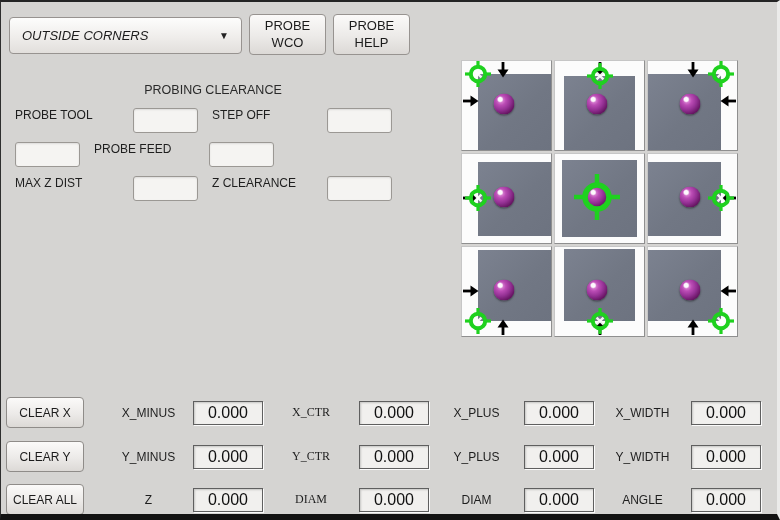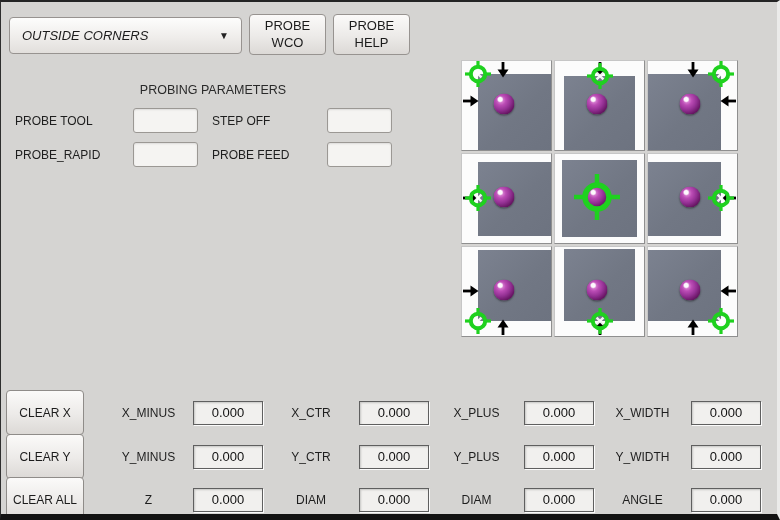--- a/index.html
+++ b/index.html
@@ -27,21 +27,21 @@
     color:#1c1c1c;padding:0;cursor:pointer;
   }
   #btn-wco{left:248px;}
   #btn-help{left:332px;}
   
   .param-title{
     position:absolute;left:0;top:81px;width:424px;text-align:center;
     font-size:12.5px;color:#2a2a2a;
   }
   .param-rows{position:absolute;left:14px;top:106px;}
-  .param-row{display:flex;align-items:center;height:25px;margin-bottom:9px;}
+  .param-row{display:flex;height:25px;margin-bottom:9px;}
   .plabel{font-size:12px;color:#1e1e1e;}
   .pl1{width:118px;}
   .pl2{width:115px;margin-left:14px;}
   .pinput{
     width:65px;height:25px;background:#f5f4f2;
     border:1px solid #9b9894;border-radius:3px;
     box-shadow:inset 0 1px 2px rgba(0,0,0,0.10);
     font-size:12px;padding:0 5px;color:#111;
   }
   
@@ -73,60 +73,65 @@
   .arrow{position:absolute;width:12px;height:16px;}
   .arrow svg{display:block;}
   .arrow-down{transform:translate(-50%,0);}
   .arrow-up{transform:translate(-50%,-100%) rotate(180deg);}
   .arrow-right{transform:translate(calc(-50% + 8px),-50%) rotate(-90deg);}
   .arrow-left{transform:translate(calc(-50% - 8px),-50%) rotate(90deg);}
   
   .result-row{position:absolute;left:0;width:780px;height:31px;display:flex;align-items:center;}
   .rr1{top:395px;} .rr2{top:439px;} .rr3{top:482px;}
   .clear-btn{
-    margin-left:5px;width:78px;height:45px;
+    margin-left:5px;width:78px;height:31px;
     background:linear-gradient(#fbfaf9,#eceae8 55%,#dcd9d6);
     border:1px solid #8f8c89;border-radius:4px;
     font-size:12px;color:#1c1c1c;cursor:pointer;padding:0;
   }
   .rlabel{font-size:12px;text-align:center;color:#1e1e1e;}
-  .rl1{width:109px;padding-left:20px;} .rl2{width:96px;} .rl3{width:95px;} .rl4{width:97px;}
+  .rl1{width:109px;padding-left:20px;} .rl2{width:96px;font-family:Liberation Serif, serif;} .rl3{width:95px;} .rl4{width:97px;}
   .rvalue{
     width:70px;height:24px;background:#f1f0ee;
     border:1px solid #5f5f5f;
     box-shadow:1px 1px 0 rgba(255,255,255,0.9), inset 1px 1px 2px rgba(0,0,0,0.18);
-    font-size:13px;display:flex;align-items:center;justify-content:center;color:#111;
+    font-size:16px;display:flex;align-items:center;justify-content:center;color:#111;
   }
 </style>
 </head>
 <body>
 
 <div class="window">
 
   <div class="dropdown">
     <span class="dd-label">OUTSIDE CORNERS</span>
     <span class="dd-arrow">▼</span>
   </div>
   <button id="btn-wco" class="top-btn">PROBE
 WCO</button>
   <button id="btn-help" class="top-btn">PROBE
 HELP</button>
 
-  <div class="param-title">PROBING PARAMETERS</div>
+  <div class="param-title">PROBING CLEARANCE</div>
   <div class="param-rows">
     <div class="param-row">
       <span class="plabel pl1">PROBE TOOL</span>
       <input class="pinput" value="" style="">
       <span class="plabel pl2">STEP OFF</span>
       <input class="pinput" value="" style="">
     </div>
     <div class="param-row">
-      <span class="plabel pl1">PROBE_RAPID</span>
       <input class="pinput" value="" style="">
       <span class="plabel pl2">PROBE FEED</span>
+      <input class="pinput" value="" style="">
+    </div>
+    <div class="param-row">
+      <span class="plabel pl1">MAX Z DIST</span>
+      <input class="pinput" value="" style="">
+      <span class="plabel pl2">Z CLEARANCE</span>
       <input class="pinput" value="" style="">
     </div>
   </div>
 
   <div class="probe-grid" id="probe-grid">
       <div class="pcell">
         <div class="psquare" style="left: 18%; top: 15%; width: 82%; height: 85%;"></div>
         <div class="sphere" style="left: 47%; top: 48%;"></div>
         <div class="arrow arrow-down" style="left: 46%; top: 1%;">
           <svg width="12" height="16" viewBox="0 0 12 16">

